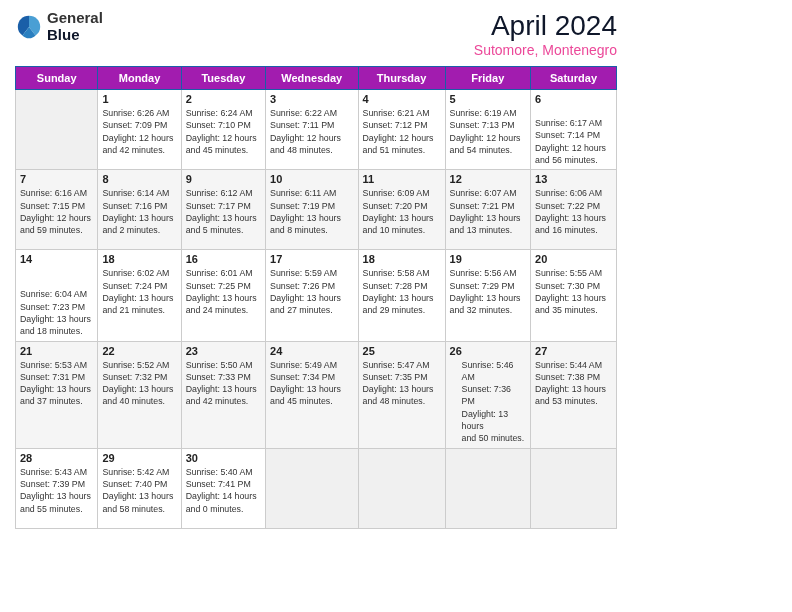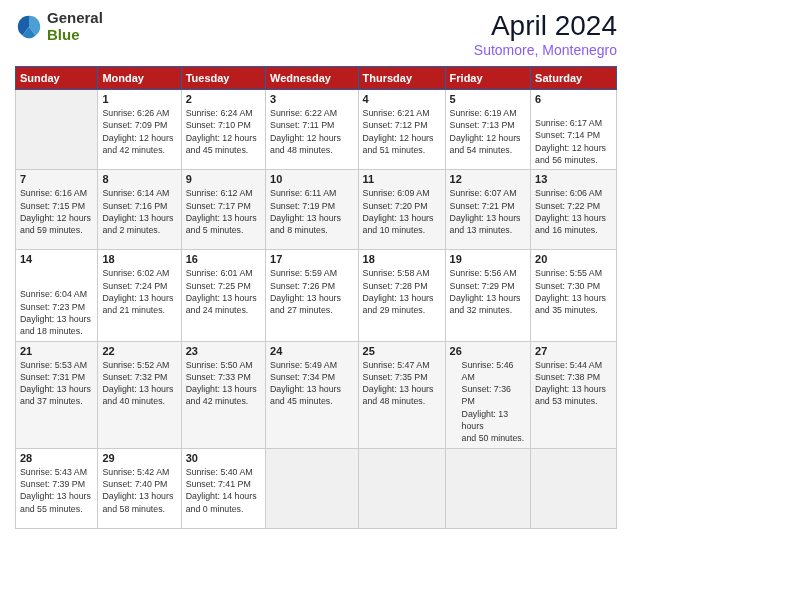--- a/index.html
+++ b/index.html
@@ -31,48 +31,48 @@
       line-height: 1.1;
     }
     .logo-general {
       font-size: 15px;
       font-weight: bold;
       color: #333;
     }
     .logo-blue {
       font-size: 15px;
       font-weight: bold;
-      color: #4d7c0f;
+      color: #0f172a;
     }
     .logo-icon {
       width: 28px;
       height: 28px;
     }
     .title-block {
       text-align: right;
     }
     .title-month {
       font-size: 28px;
       font-weight: normal;
       color: #0f172a;
     }
     .title-location {
       font-size: 14px;
-      color: #8b5cf6;
+      color: #ec4899;
     }
     .calendar {
       width: 100%;
       border-collapse: collapse;
       font-size: 9.5px;
     }
     .calendar thead th {
-      background: #b91c1c;
+      background: #a21caf;
       color: #fff;
       padding: 5px 4px;
-      text-align: left;
+      text-align: center;
       font-size: 11px;
       font-weight: bold;
       border: 1px solid #1a5fa8;
     }
     .calendar tbody td {
       vertical-align: top;
       border: 1px solid #ccc;
       padding: 3px 4px;
       width: 113px;
       height: 80px;

